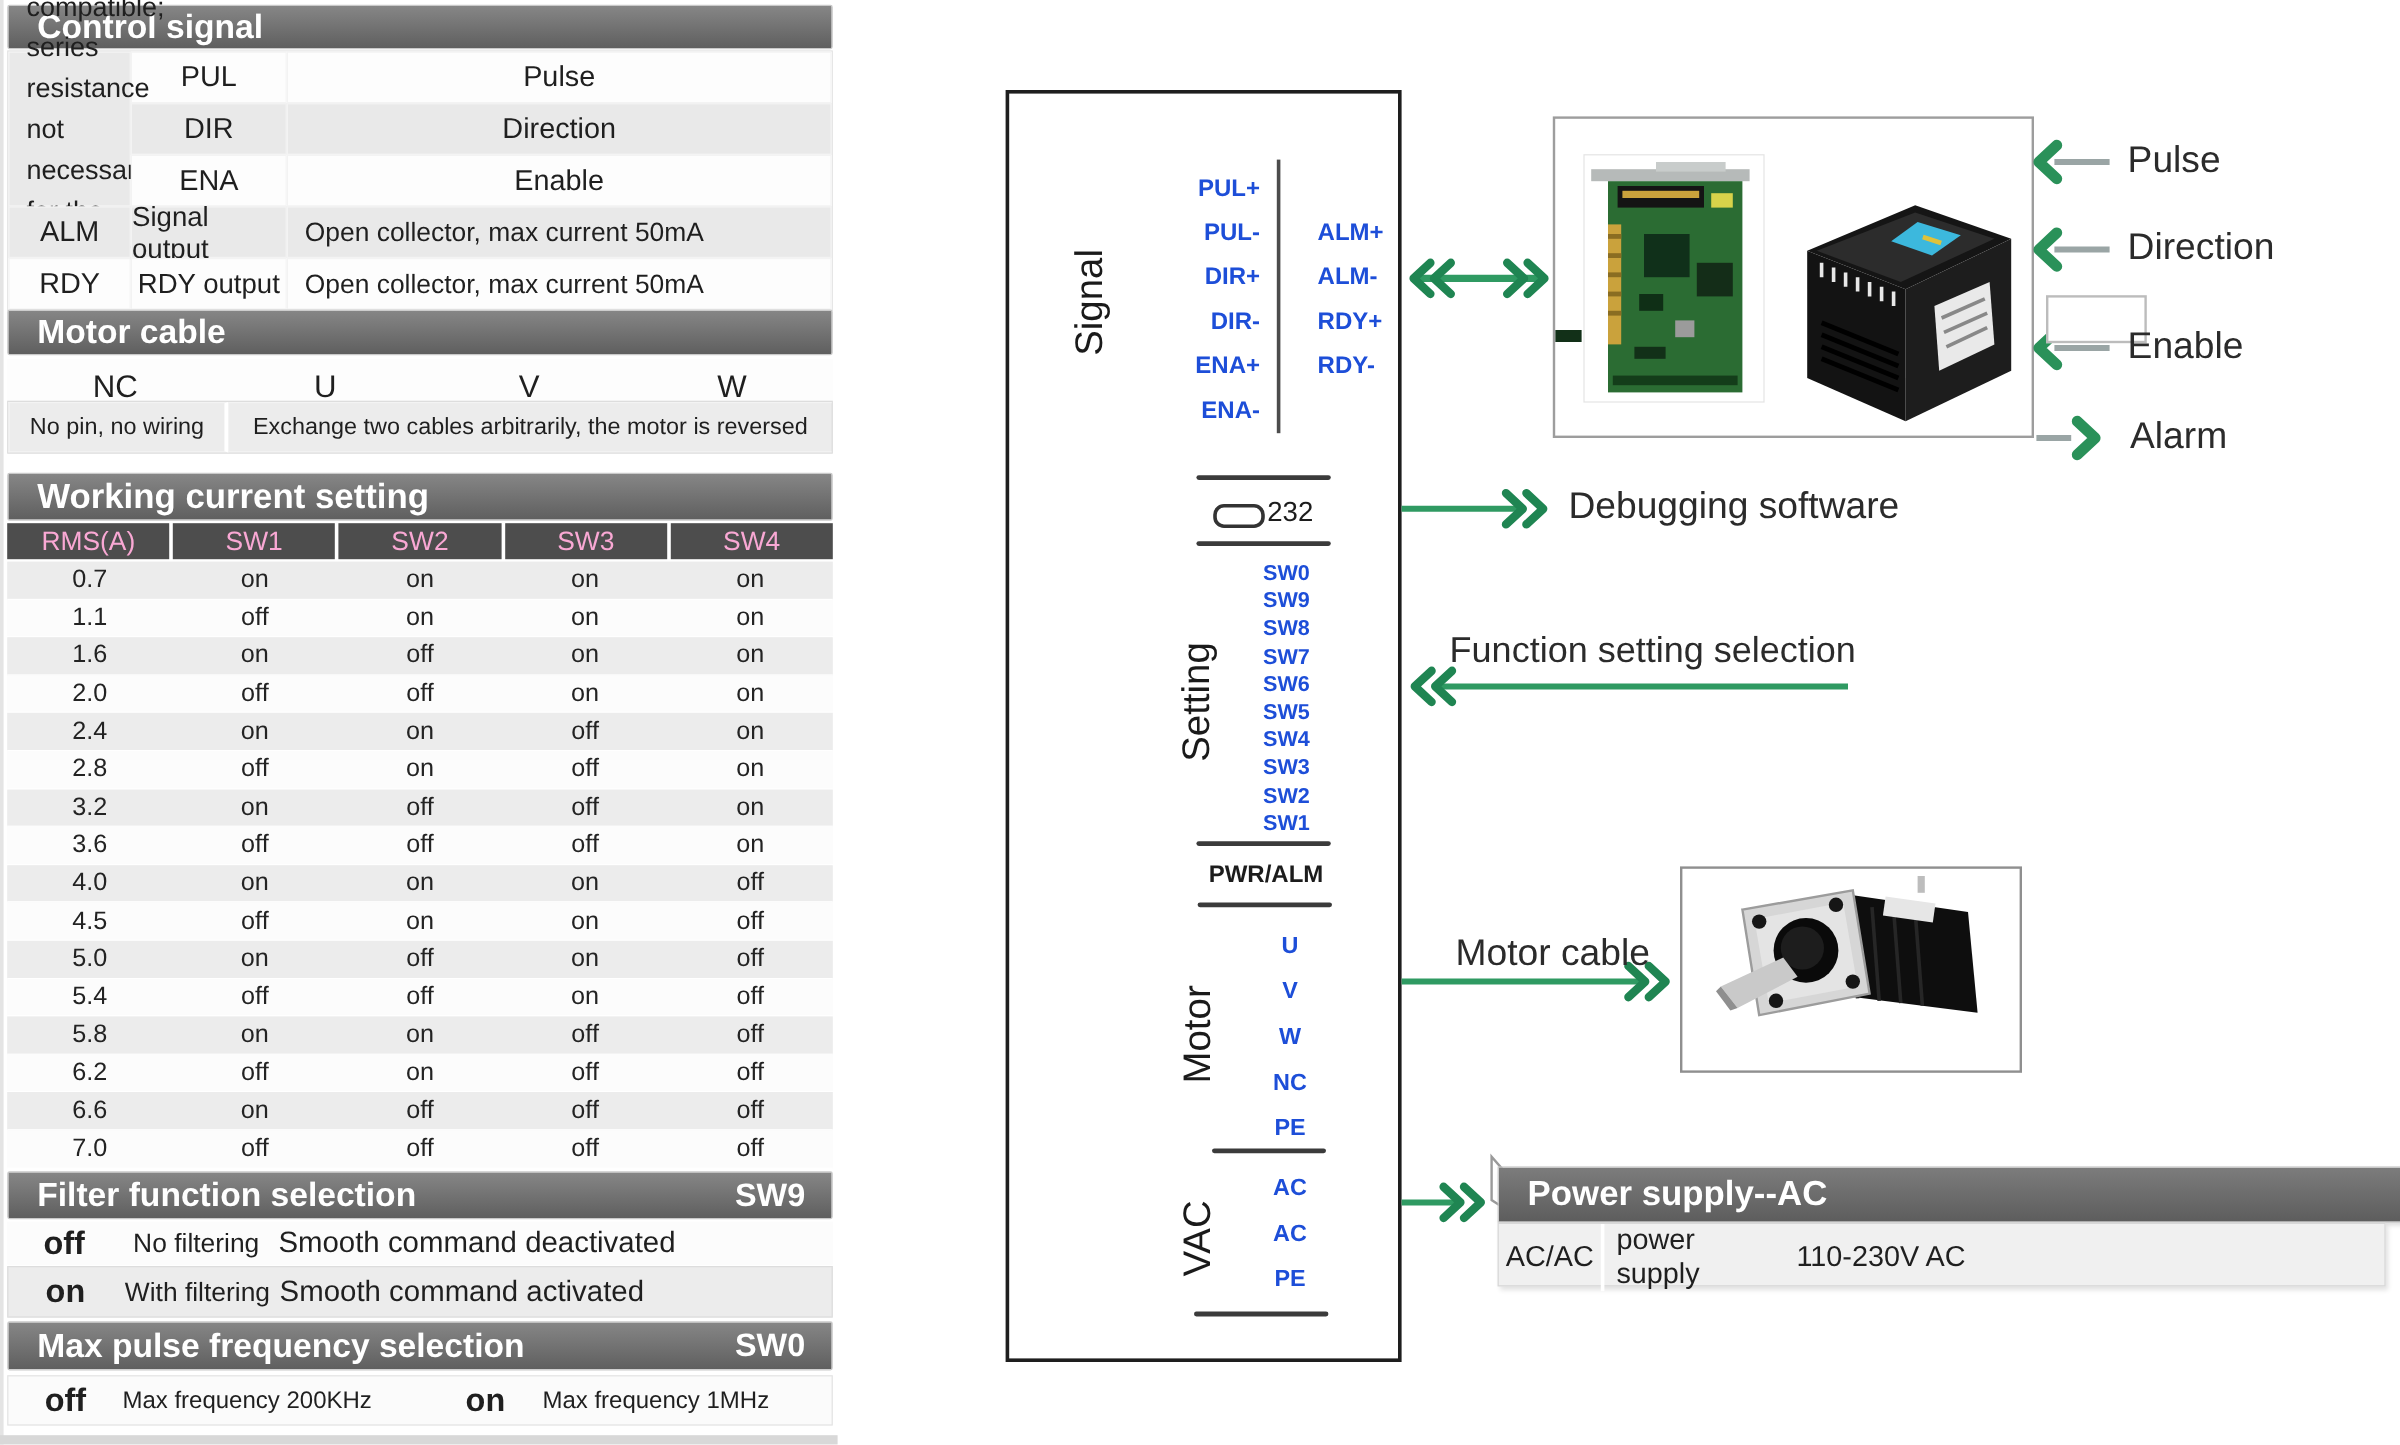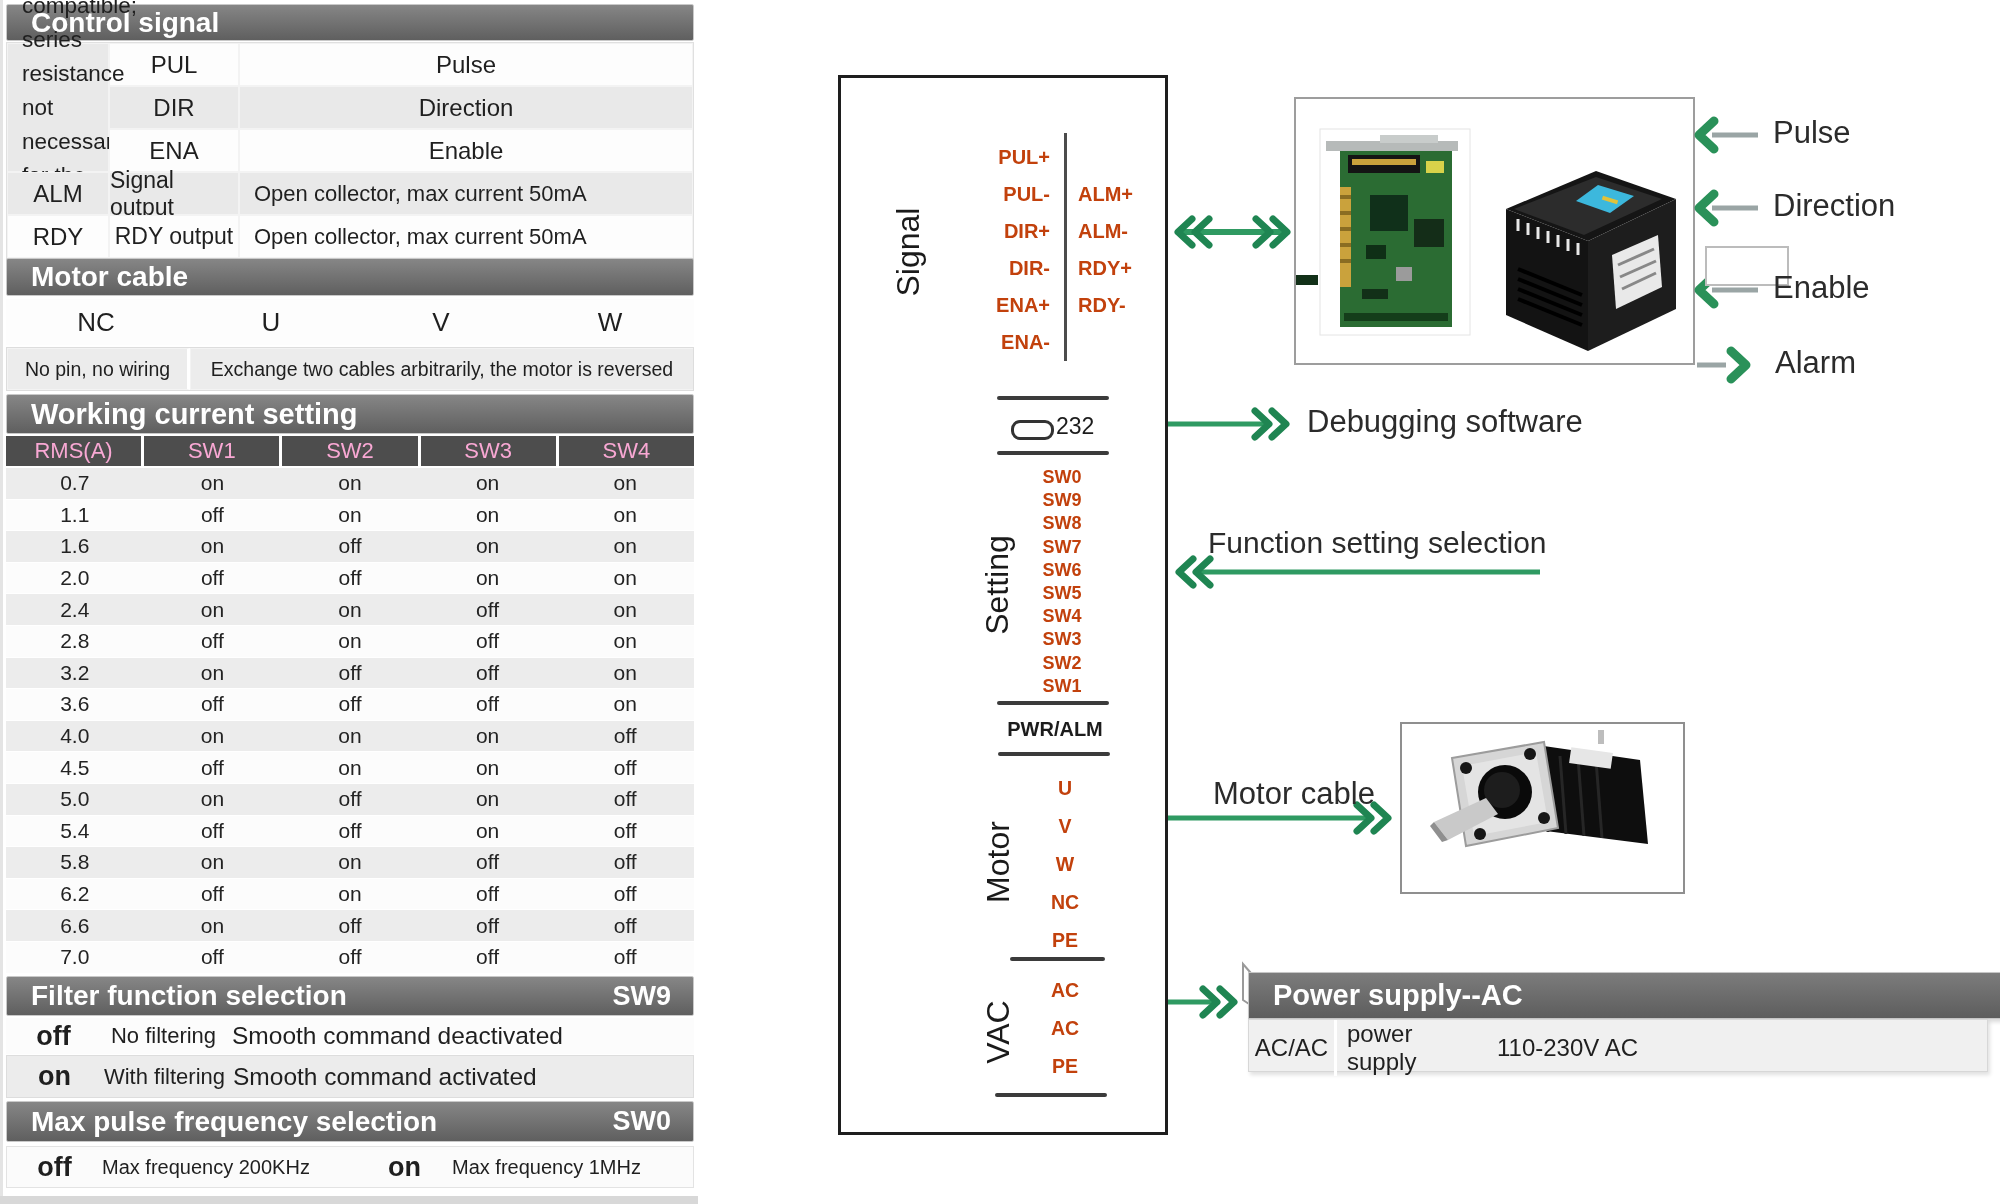--- a/index.html
+++ b/index.html
@@ -15,21 +15,21 @@
            grid-template-columns:102px 130px 1fr;grid-auto-rows:43px;border:1px solid #e0e0e0;box-sizing:border-box;}
   .cell{display:flex;align-items:center;justify-content:center;font-size:24px;box-sizing:border-box;
         border:1px solid #f3f3f3;}
   .cell.left{justify-content:flex-start;padding-left:14px;}
   .bg-a{background:#fdfdfd;} .bg-b{background:#e9e9e9;}
   .note-cell{grid-row:1 / span 3;flex-direction:column;align-items:flex-start;justify-content:center;
              font-size:22.5px;line-height:34px;padding-left:14px;background:#e9e9e9;}
   .mc-pins{position:absolute;left:6px;top:299px;width:688px;height:46px;display:grid;
            grid-template-columns:180px 170px 170px 1fr;background:#fdfdfd;}
   .mc-pins .cell{font-size:26px;border:none;}
-  .mc-note{position:absolute;left:6px;top:347px;width:688px;height:44px;display:grid;
+  .mc-note{position:absolute;left:6px;top:334px;width:688px;height:44px;display:grid;
            grid-template-columns:183px 1fr;background:#ececec;border:1px solid #ddd;box-sizing:border-box;}
   .mc-note .cell{font-size:19.5px;border-right:3px solid #fff;}
   .wc-head{position:absolute;left:6px;top:436px;width:688px;height:30px;display:grid;
            grid-template-columns:repeat(5,1fr);gap:3px;}
   .wc-head .cell{background:#4d4d4d;color:#f9a8d4;font-size:22px;border:none;}
   .wc-body{position:absolute;left:6px;top:468px;width:688px;}
   .wc-row{display:grid;grid-template-columns:repeat(5,1fr);height:31.6px;box-sizing:border-box;border-bottom:1px solid #fff;}
   .wc-row:nth-child(odd){background:#ececec;}
   .wc-row:nth-child(even){background:#fcfcfc;}
   .wc-cell{display:flex;align-items:center;justify-content:center;font-size:21px;color:#232323;}
@@ -39,21 +39,21 @@
   .ff-desc{display:flex;align-items:center;font-size:24.5px;padding-left:6px;}
   .mp-row{position:absolute;left:6px;top:1146px;width:688px;height:42px;display:grid;
           grid-template-columns:95px 255px 95px 1fr;background:#fbfbfb;border:1px solid #e3e3e3;box-sizing:border-box;}
   .mp-row .desc{display:flex;align-items:center;font-size:20px;}
   
   .drv-box{position:absolute;left:838px;top:75px;width:330px;height:1060px;border:3px solid #1e1e1e;
            box-sizing:border-box;background:#fff;}
   .vlabel{position:absolute;transform:translate(-50%,-50%) rotate(-90deg);white-space:nowrap;
           font-size:32px;color:#1a1a1a;}
   .pin-list{position:absolute;display:flex;flex-direction:column;}
-  .pin-list .pin{height:37px;display:flex;align-items:center;font-weight:bold;font-size:20px;color:#c2410c;}
+  .pin-list .pin{height:37px;display:flex;align-items:center;font-weight:bold;font-size:20px;color:#1d4ed8;margin-left:20px;}
   .pins-left{left:908px;top:139px;width:142px;align-items:flex-end;}
   .pins-right{left:1078px;top:176px;width:90px;align-items:flex-start;}
   .sw-col{left:1026px;top:466px;width:72px;align-items:center;}
   .sw-col .pin{height:23.2px;font-size:18px;}
   .mpins{left:1030px;top:769px;width:70px;align-items:center;}
   .mpins .pin{height:38px;font-size:19.5px;}
   .vpins{left:1030px;top:971px;width:70px;align-items:center;}
   .vpins .pin{height:38px;font-size:19.5px;}
   .hdiv{position:absolute;height:4px;background:#3b3b3b;border-radius:2px;}
   .vdiv{position:absolute;left:1064px;top:133px;width:3px;height:228px;background:#4c4c4c;}

